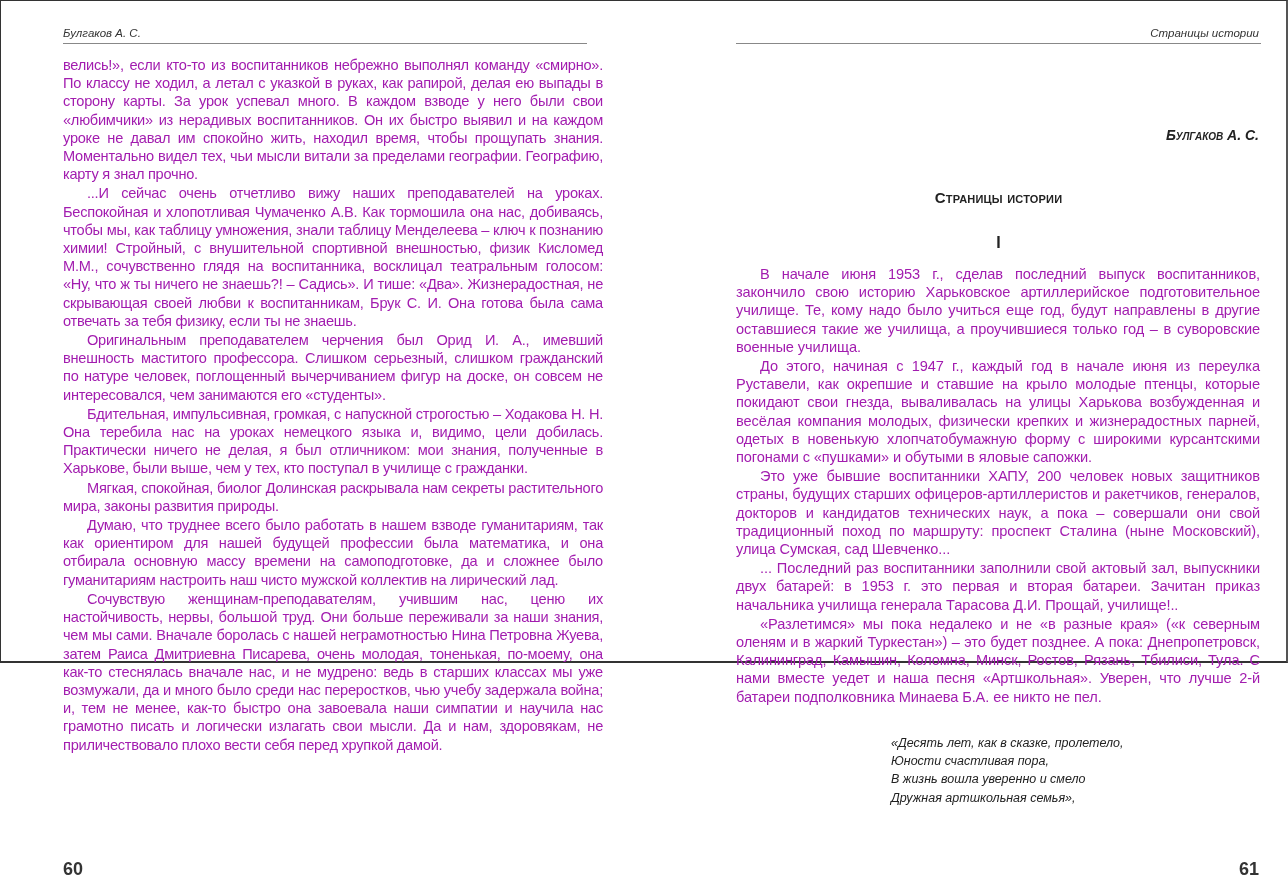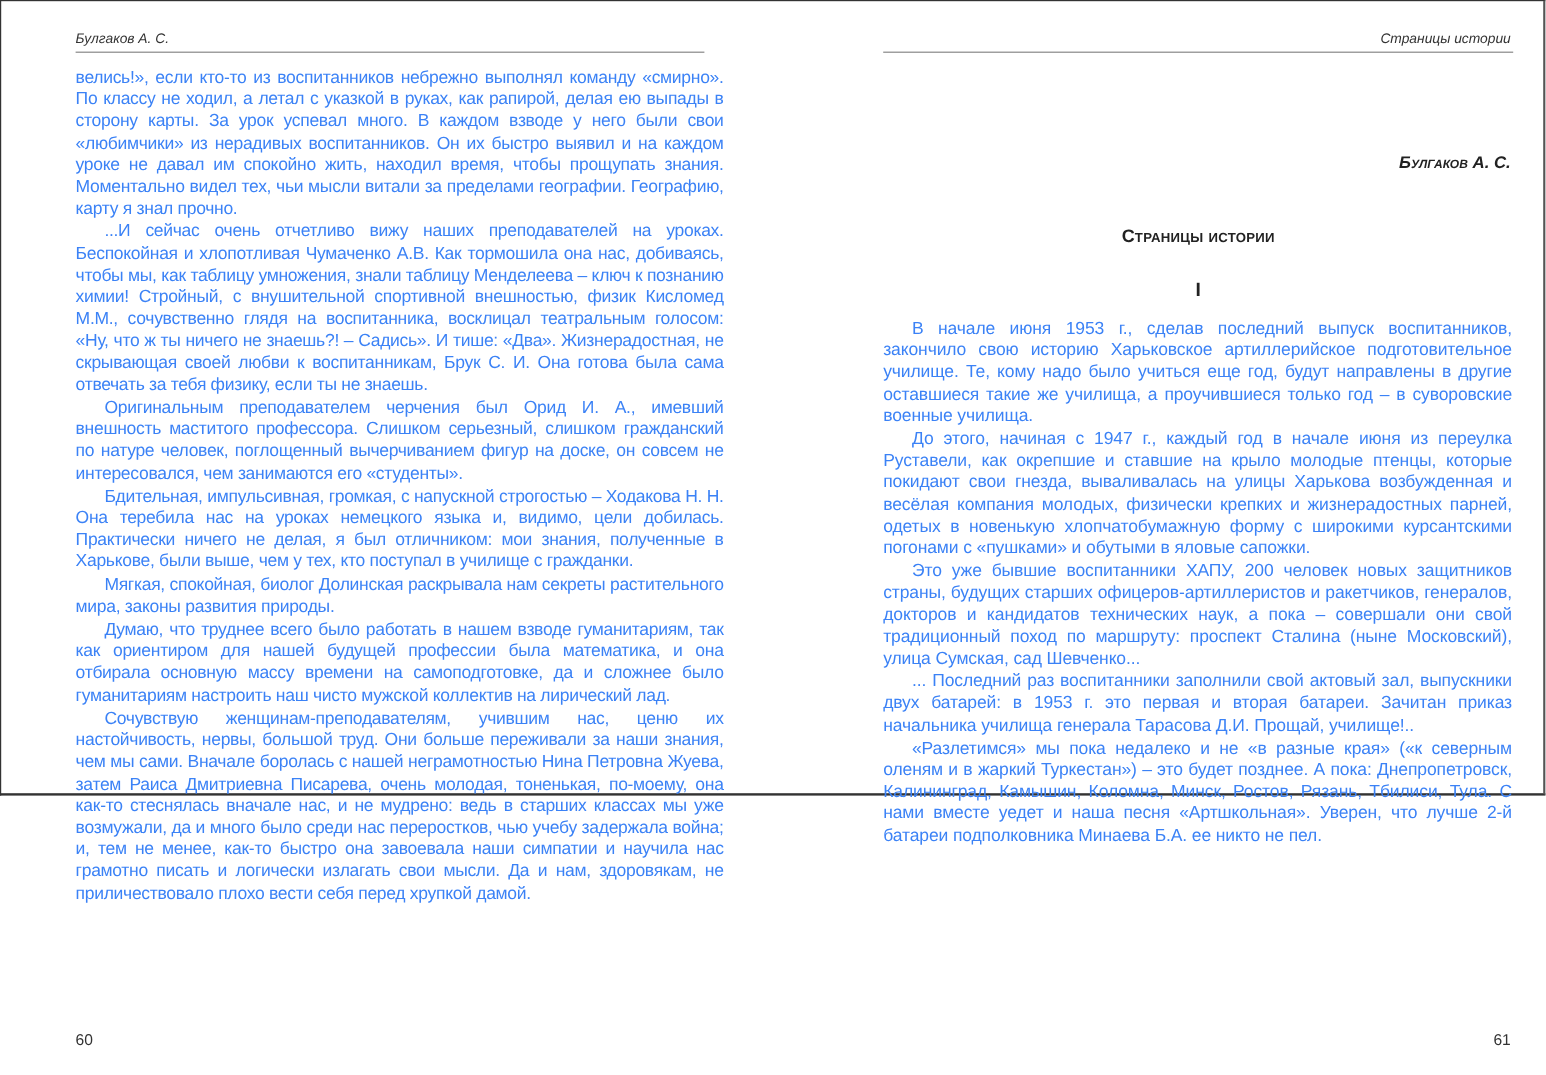--- a/index.html
+++ b/index.html
@@ -16,21 +16,21 @@
       position: absolute; top: 26px; font-family: "Liberation Sans", sans-serif;
       font-style: italic; font-size: 11.5px; color: #333;
     }
     .left .running-head { left: 62px; }
     .right .running-head { right: 66px; text-align: right; }
     .head-rule { position: absolute; top: 42px; height: 0; border-top: 1.5px solid #888; }
     .left .head-rule { left: 62px; width: 524px; }
     .right .head-rule { left: 55px; width: 525px; }
     .body {
       position: absolute; font-family: "Liberation Sans", sans-serif; font-size: 14.6px;
-      line-height: 18.2px; color: #3b82f6; text-align: justify;
+      line-height: 18.2px; color: #a21caf; text-align: justify;
     }
     .left .body { left: 62px; top: 55px; width: 540px; font-stretch: condensed; letter-spacing: -0.25px; }
     .right .body { left: 55px; top: 264px; width: 524px; letter-spacing: -0.1px; }
     .body p { margin: 0 0 1px 0; text-indent: 24px; }
     .body p.noindent { text-indent: 0; }
     .author {
       position: absolute; right: 66px; top: 126px; font-family: "Liberation Sans", sans-serif;
       font-weight: bold; font-style: italic; font-size: 14px; color: #222; font-variant: small-caps;
     }
     .chapter-title {
@@ -45,21 +45,21 @@
     .verse {
       position: absolute; left: 210px; top: 733px; font-family: "Liberation Sans", sans-serif;
       font-style: italic; font-size: 12.5px; line-height: 18.2px; color: #222;
     }
     .verse div { white-space: nowrap; }
     .after-verse {
       position: absolute; left: 77px; top: 817px; font-family: "Liberation Sans", sans-serif;
       font-size: 12.5px; color: #222; white-space: nowrap;
     }
     .page-num {
-      position: absolute; top: 858px; font-family: "Liberation Sans", sans-serif; font-size: 13px; color: #333;
+      position: absolute; top: 858px; font-family: "Liberation Sans", sans-serif; font-size: 18px; color: #333; font-weight: bold;
     }
     .left .page-num { left: 62px; }
     .right .page-num { right: 66px; }
   </style>
 </head>
 <body>
 
 <div class="spread">
 
   <div class="page left">
@@ -83,16 +83,22 @@
     <div class="author">Булгаков А. С.</div>
     <div class="chapter-title">Страницы истории</div>
     <div class="section-num">I</div>
     <div class="body">
       <p>В начале июня 1953 г., сделав последний выпуск воспитанников, закончило свою историю Харьковское артиллерийское подготовительное училище. Те, кому надо было учиться еще год, будут направлены в другие оставшиеся такие же училища, а проучившиеся только год – в суворовские военные училища.</p>
       <p>До этого, начиная с 1947 г., каждый год в начале июня из переулка Руставели, как окрепшие и ставшие на крыло молодые птенцы, которые покидают свои гнезда, вываливалась на улицы Харькова возбужденная и весёлая компания молодых, физически крепких и жизнерадостных парней, одетых в новенькую хлопчатобумажную форму с широкими курсантскими погонами с «пушками» и обутыми в яловые сапожки.</p>
       <p>Это уже бывшие воспитанники ХАПУ, 200 человек новых защитников страны, будущих старших офицеров-артиллеристов и ракетчиков, генералов, докторов и кандидатов технических наук, а пока – совершали они свой традиционный поход по маршруту: проспект Сталина (ныне Московский), улица Сумская, сад Шевченко...</p>
       <p>... Последний раз воспитанники заполнили свой актовый зал, выпускники двух батарей: в 1953 г. это первая и вторая батареи. Зачитан приказ начальника училища генерала Тарасова Д.И. Прощай, училище!..</p>
       <p>«Разлетимся» мы пока недалеко и не «в разные края» («к северным оленям и в жаркий Туркестан») – это будет позднее. А пока: Днепропетровск, Калининград, Камышин, Коломна, Минск, Ростов, Рязань, Тбилиси, Тула. С нами вместе уедет и наша песня «Артшкольная». Уверен, что лучше 2-й батареи подполковника Минаева Б.А. ее никто не пел.</p>
     </div>
+    <div class="verse">
+      <div>«Десять лет, как в сказке, пролетело,</div>
+      <div>Юности счастливая пора,</div>
+      <div>В жизнь вошла уверенно и смело</div>
+      <div>Дружная артшкольная семья»,</div>
+    </div>
     <div class="page-num">61</div>
   </div>
 
 </div>
 
 </body></html>

